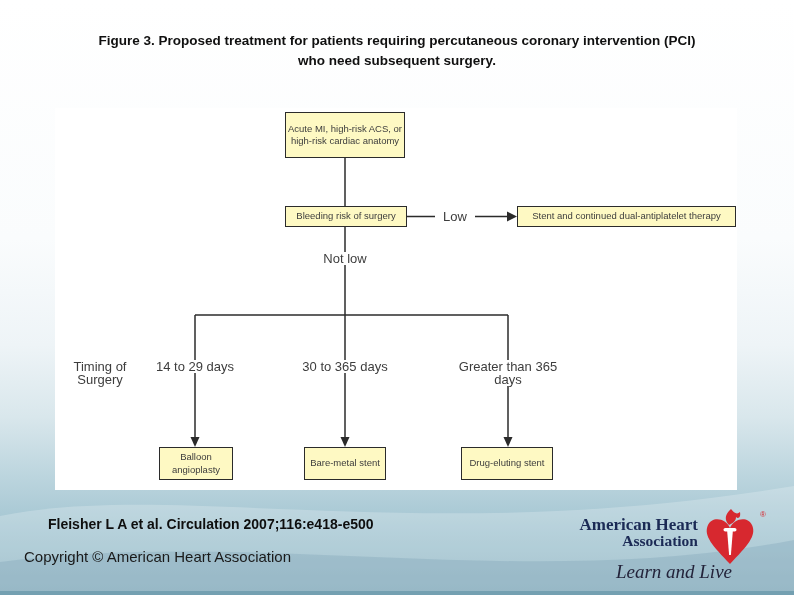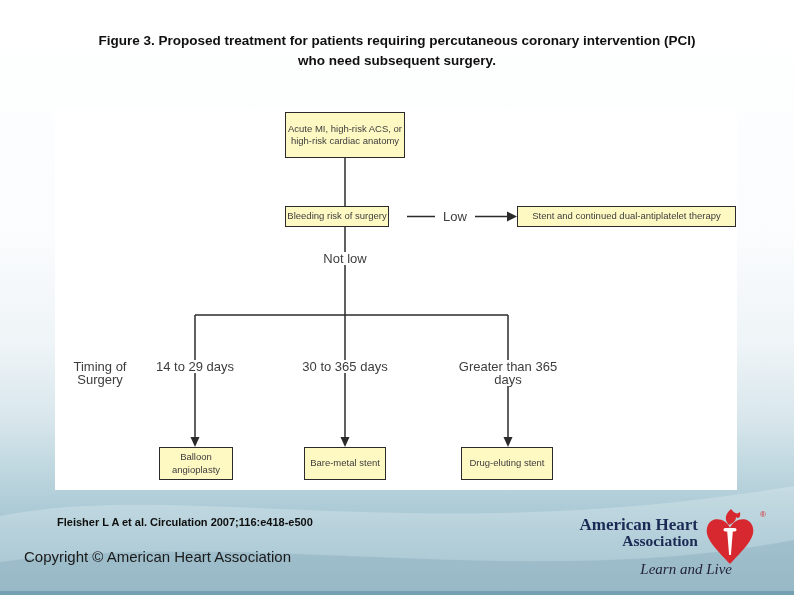--- a/index.html
+++ b/index.html
@@ -44,22 +44,22 @@
   }
   .node.nowrap span { white-space: nowrap; }
   .flabel {
     position: absolute;
     background: #ffffff;
     text-align: center;
     font-size: 13px; color: #3d3d3d;
     line-height: 13px;
   }
   .citation {
-    position: absolute; left: 57px; top: 516px;
-    font-size: 11px; font-weight: bold; color: #0e0e0e;
+    position: absolute; left: 48px; top: 516px;
+    font-size: 14px; font-weight: bold; color: #0e0e0e;
   }
   .copyright {
     position: absolute; left: 24px; top: 548px;
     font-size: 15px; color: #1a1a1a;
   }
   .logo {
     position: absolute; left: 585px; top: 508px;
     width: 185px; height: 80px;
     font-family: "Liberation Serif", serif;
   }
@@ -70,21 +70,21 @@
   }
   .logo-text .l1 { font-size: 17px; line-height: 17px; }
   .logo-text .l2 { font-size: 15.5px; line-height: 16px; }
   .heart { position: absolute; right: 10px; top: 0px; }
   .reg {
     position: absolute; right: 4px; top: 2px;
     font-size: 8px; color: #d7282f; font-family: "Liberation Sans", sans-serif;
   }
   .tagline {
     position: absolute; right: 38px; top: 53px;
-    font-size: 15px; font-style: italic; color: #23233a;
+    font-size: 19px; font-style: italic; color: #23233a;
     white-space: nowrap;
   }
 </style>
 </head>
 <body>
 
 <div class="slide">
 
   <svg class="bg-waves" width="794" height="595" viewBox="0 0 794 595">
     <path d="M0,516 C180,480 420,548 794,486 L794,595 L0,595 Z" fill="rgba(255,255,255,0.22)"></path>
@@ -121,21 +121,21 @@
         <polygon points="135.5,329 144.5,329 140,339"></polygon>
         <polygon points="285.5,329 294.5,329 290,339"></polygon>
         <polygon points="448.5,329 457.5,329 453,339"></polygon>
       </g>
     </svg>
 
     <div class="node" style="left:230px; top:4px; width:120px; height:46px;">
       <span>Acute MI, high-risk ACS, or high-risk cardiac anatomy</span>
     </div>
 
-    <div class="node" style="left:230px; top:98px; width:104px; height:21px;">
+    <div class="node" style="left:230px; top:98px; width:122px; height:21px;">
       <span>Bleeding risk of surgery</span>
     </div>
 
     <div class="node nowrap" style="left:462px; top:98px; width:219px; height:21px;">
       <span>Stent and continued dual-antiplatelet therapy</span>
     </div>
 
     <div class="node" style="left:104px; top:339px; width:74px; height:33px;">
       <span>Balloon angioplasty</span>
     </div>

